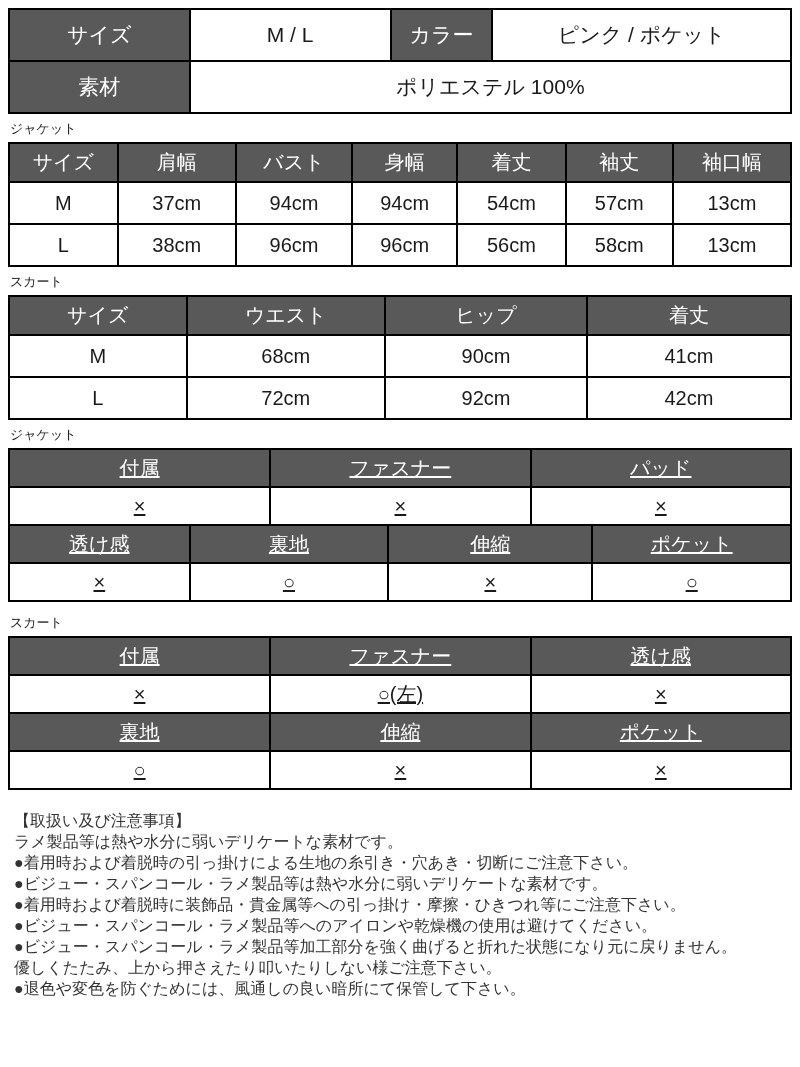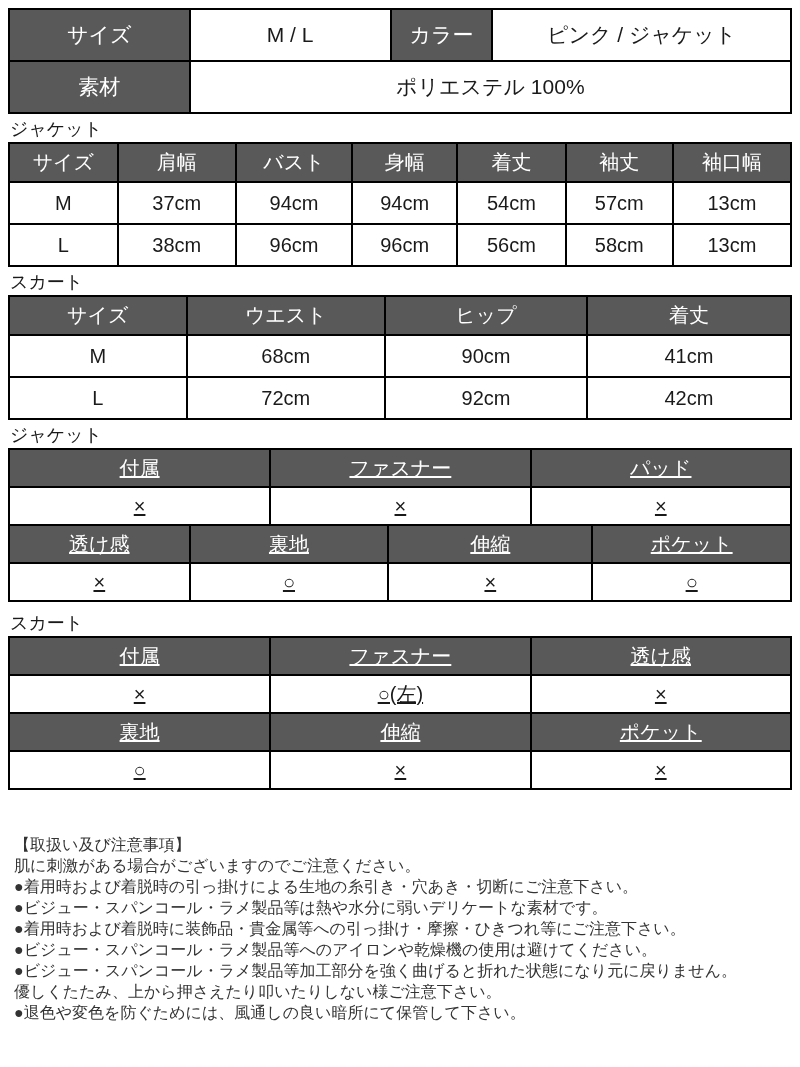--- a/index.html
+++ b/index.html
@@ -22,44 +22,44 @@
   .info-table td{height:50px;font-size:21px;}
 
   
   .size-table tr.head td{height:37px;}
   .size-table tr.data td{height:40px;}
 
   
   .feat-table td{height:36px;text-decoration:underline;}
   .feat-table.stack{margin-top:-2px;}
 
-  .section-label{font-size:18px;line-height:20px;margin:5px 0 3px 2px;color:var(--body-text);}
+  .section-label{font-size:13px;line-height:20px;margin:5px 0 3px 2px;color:var(--body-text);}
   .section-label.gap{margin-top:11px;}
 
-  .notes{margin-top:44px;padding-left:6px;font-size:16px;line-height:21px;color:var(--notes-text);}
+  .notes{margin-top:20px;padding-left:6px;font-size:16px;line-height:21px;color:var(--notes-text);}
   .notes div{white-space:nowrap;}
 </style>
 </head>
 <body>
 
 <div class="page">
 
   <table class="info-table">
     <colgroup>
         <col style="width:23.1%">
         <col style="width:25.7%">
         <col style="width:13%">
         <col style="width:38.2%">
       </colgroup>
     <tbody>
         <tr>
       <td class="hdr">サイズ</td>
       <td>M / L</td>
       <td class="hdr">カラー</td>
-      <td>ピンク / ジャケット</td>
+      <td>ピンク / ポケット</td>
     </tr>
     <tr>
       <td class="hdr">素材</td>
       <td colspan="3">ポリエステル 100%</td>
     </tr>
   </tbody>
     </table>
 
   <div class="section-label">ジャケット</div>
   <table class="size-table">
@@ -211,21 +211,21 @@
     <tr>
       <td>○</td>
       <td>×</td>
       <td>×</td>
     </tr>
   </tbody>
     </table>
 
   <div class="notes">
     <div>【取扱い及び注意事項】</div>
-    <div>肌に刺激がある場合がございますのでご注意ください。</div>
+    <div>ラメ製品等は熱や水分に弱いデリケートな素材です。</div>
     <div>●着用時および着脱時の引っ掛けによる生地の糸引き・穴あき・切断にご注意下さい。</div>
     <div>●ビジュー・スパンコール・ラメ製品等は熱や水分に弱いデリケートな素材です。</div>
     <div>●着用時および着脱時に装飾品・貴金属等への引っ掛け・摩擦・ひきつれ等にご注意下さい。</div>
     <div>●ビジュー・スパンコール・ラメ製品等へのアイロンや乾燥機の使用は避けてください。</div>
     <div>●ビジュー・スパンコール・ラメ製品等加工部分を強く曲げると折れた状態になり元に戻りません。</div>
     <div>優しくたたみ、上から押さえたり叩いたりしない様ご注意下さい。</div>
     <div>●退色や変色を防ぐためには、風通しの良い暗所にて保管して下さい。</div>
   </div>
 
 </div>

